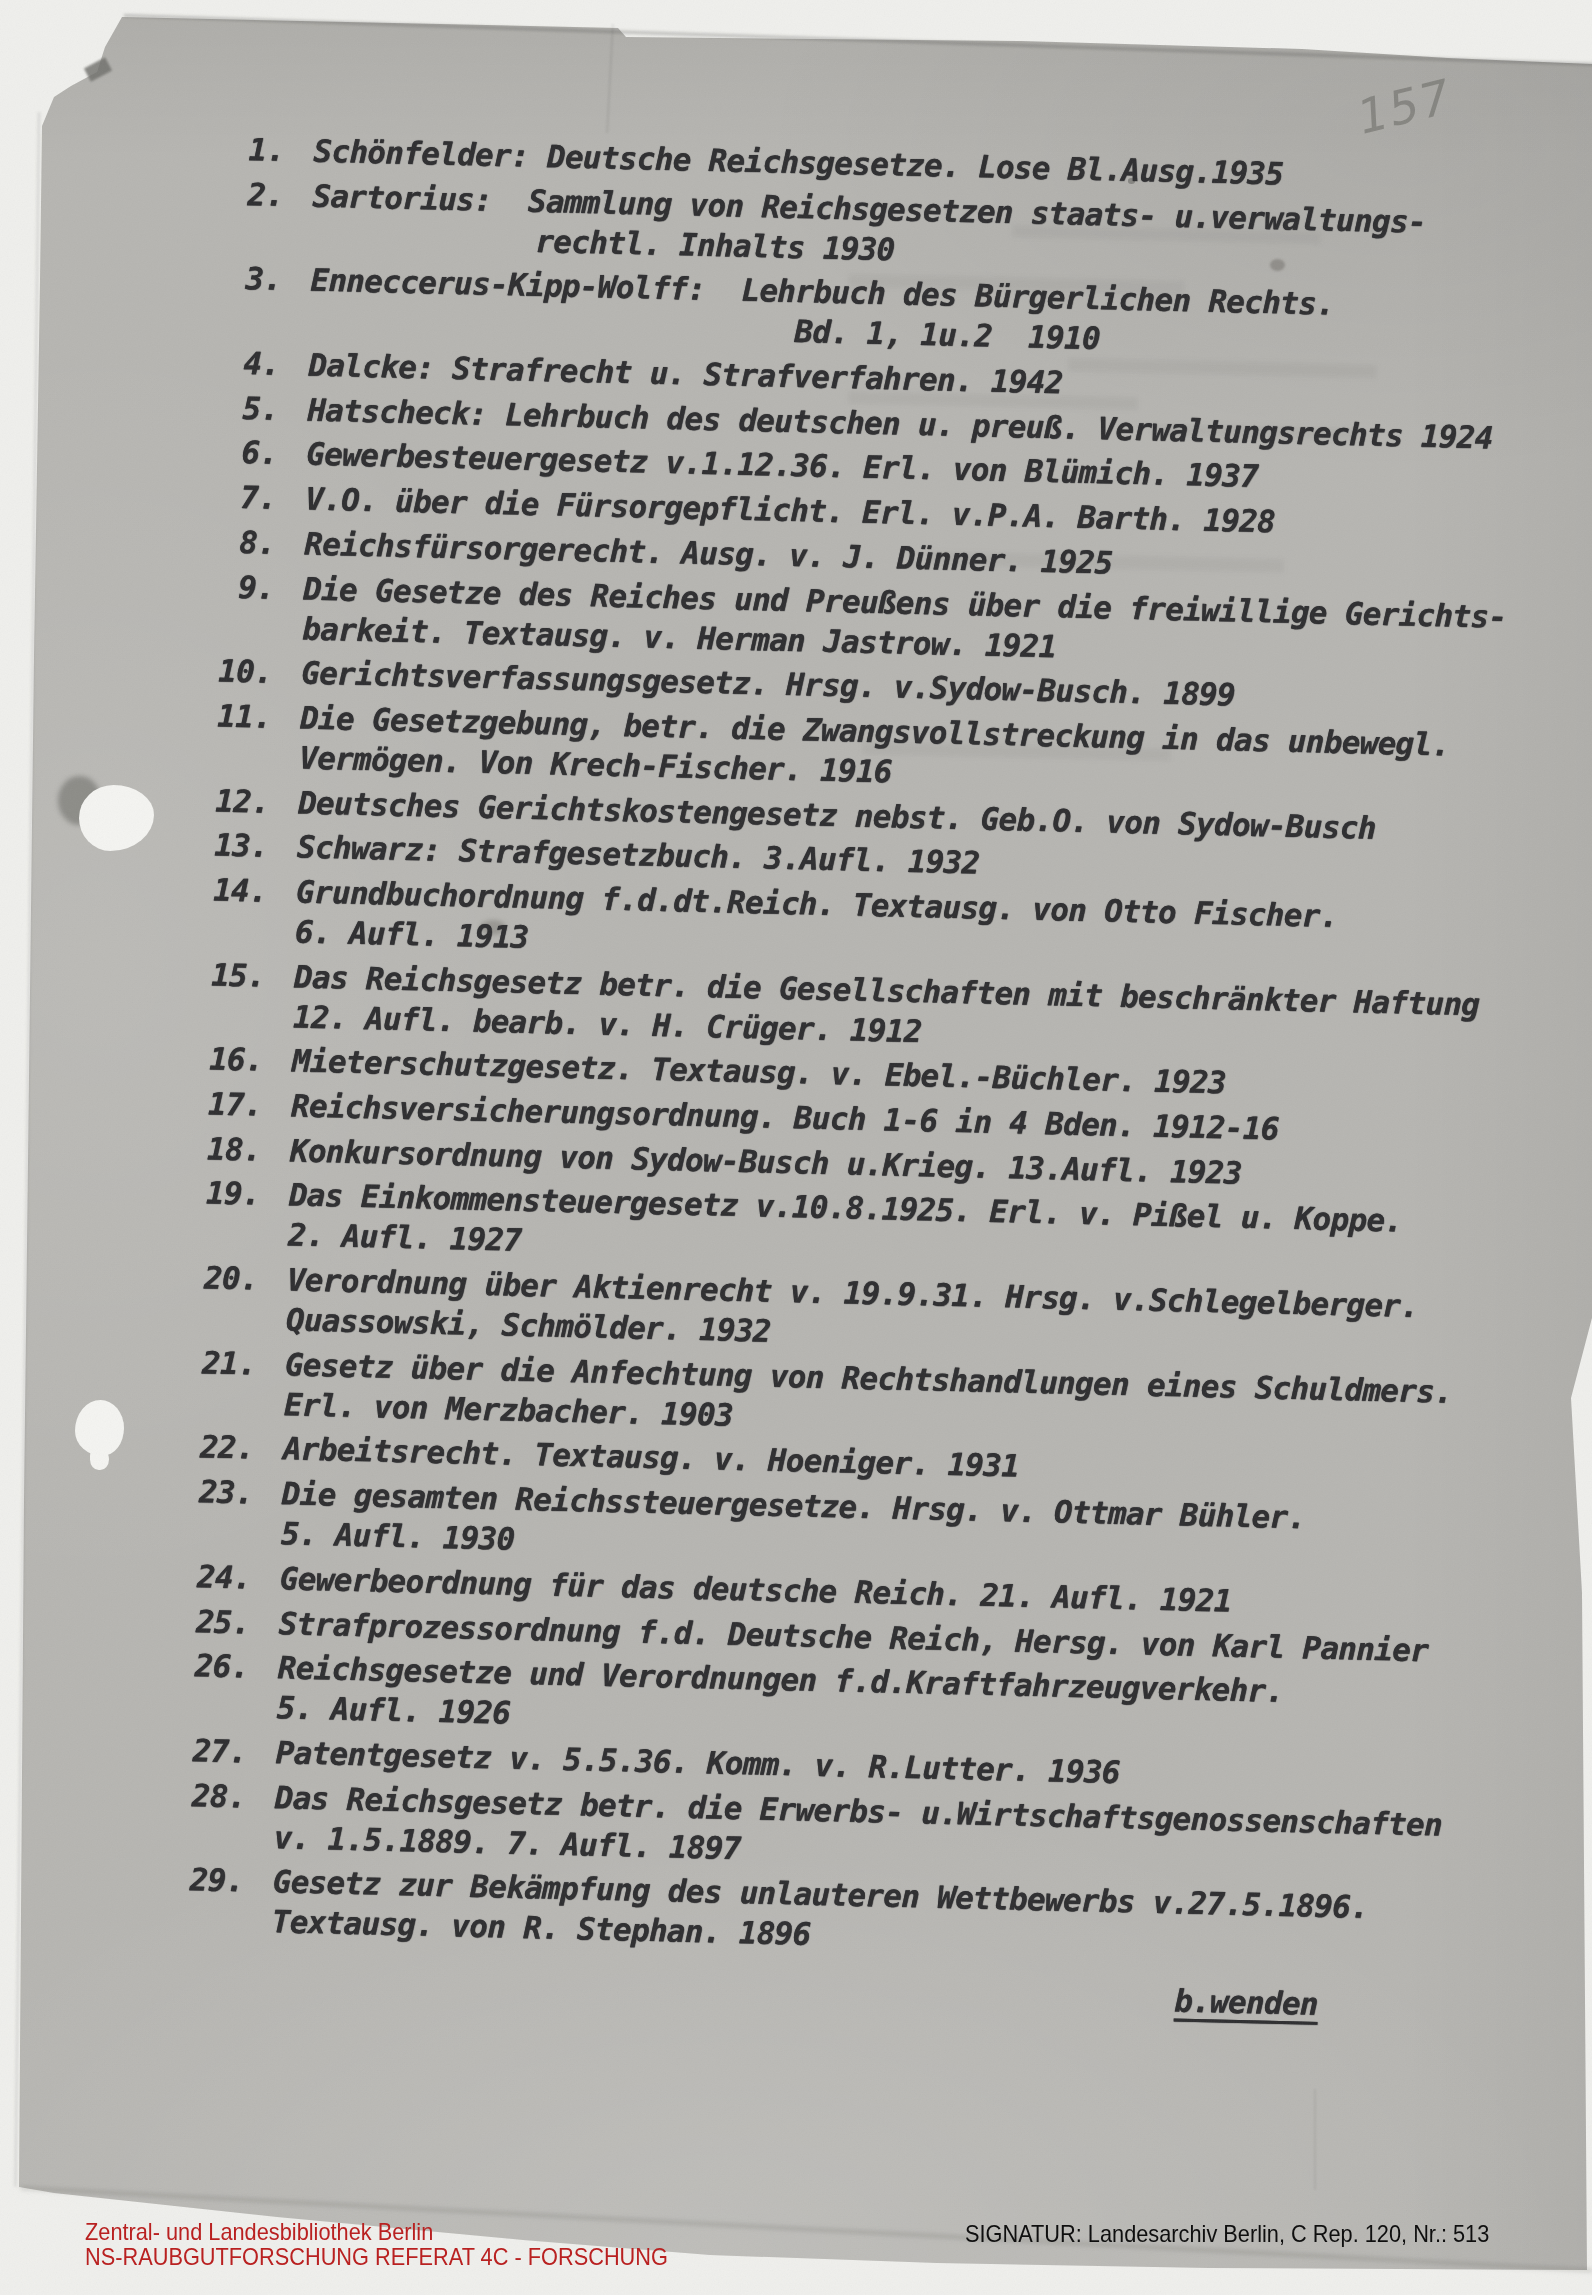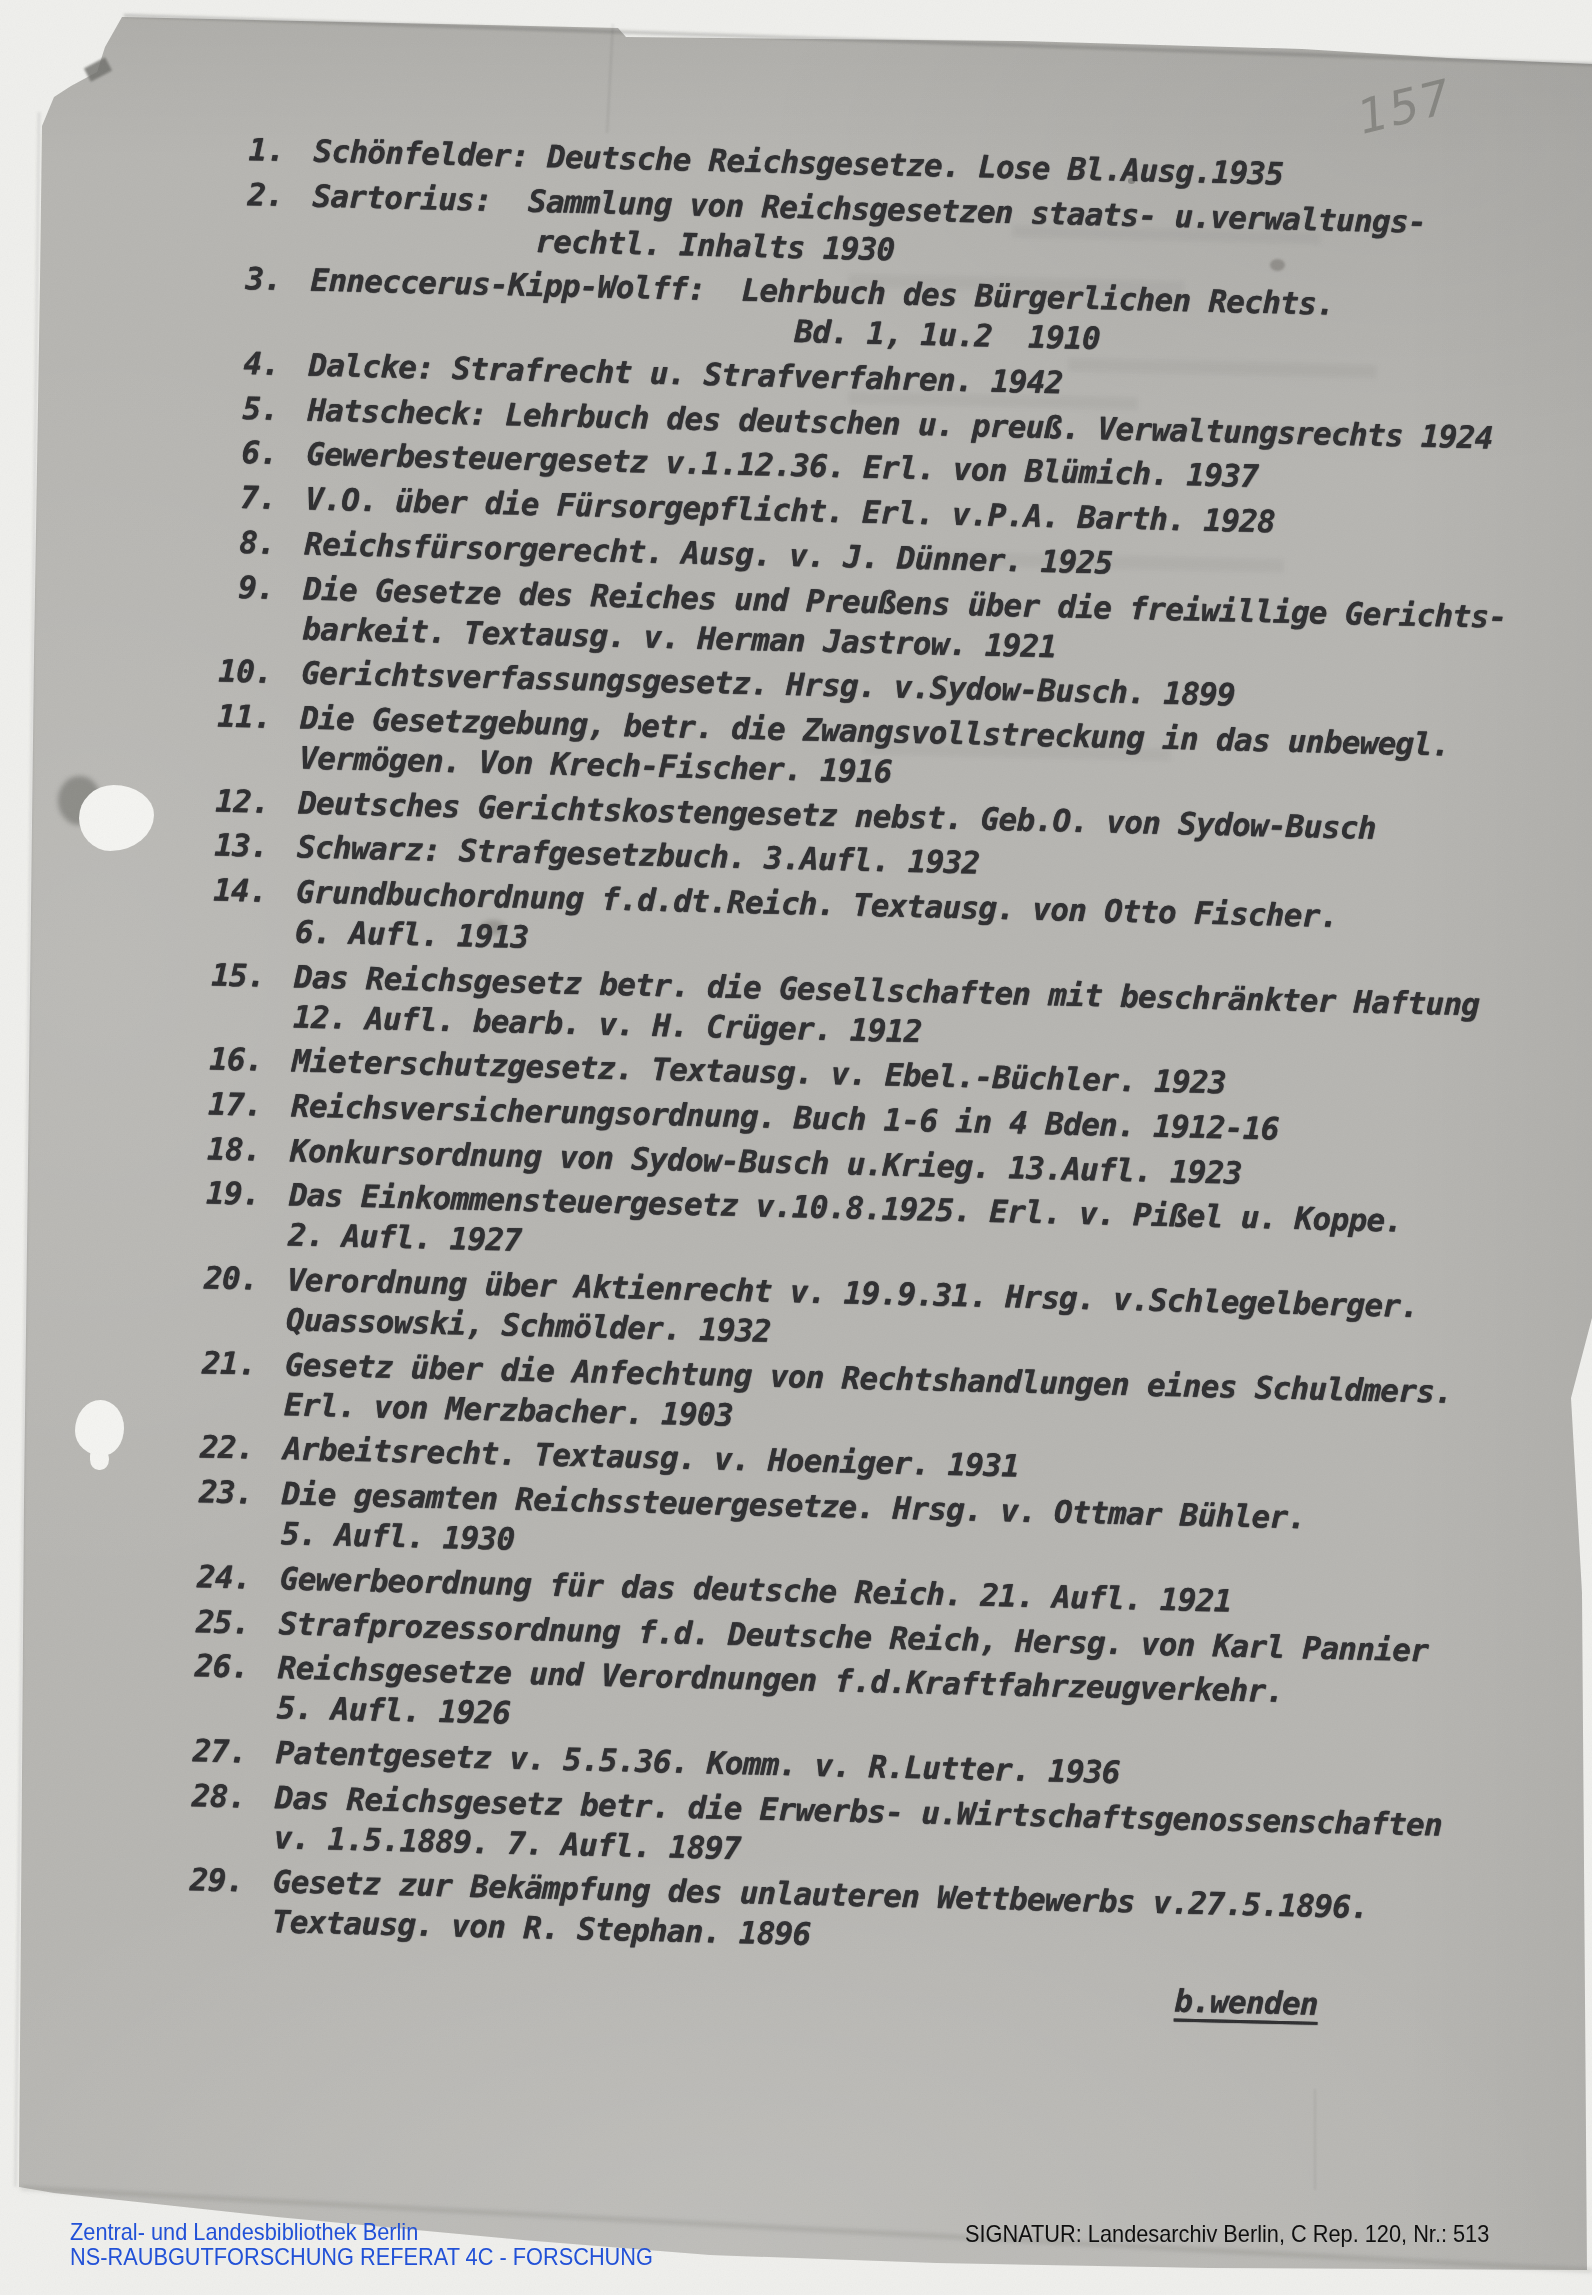--- a/index.html
+++ b/index.html
@@ -77,21 +77,21 @@
     text-decoration:underline;text-decoration-thickness:2.8px;text-underline-offset:6.6px;
   }
   
   .pencil{
     position:absolute;left:1357px;top:79px;
     font-family:"DejaVu Sans",sans-serif;font-style:italic;font-weight:400;
     font-size:47px;color:rgba(108,108,104,0.6);
     transform:rotate(-14deg);letter-spacing:1.9px;
   }
   
-  .footer-left{position:absolute;left:70px;top:2220px;color:#1d4ed8;}
+  .footer-left{position:absolute;left:85px;top:2220px;color:#b91c1c;}
   .footer-left .fl{font-size:23.4px;line-height:25px;transform:scaleX(0.93);transform-origin:0 0;white-space:pre;}
   .footer-right{position:absolute;left:965px;top:2222px;color:#0a0a0a;
     font-size:23.4px;line-height:25px;transform:scaleX(0.93);transform-origin:0 0;white-space:pre;}
   
   .grain{position:absolute;left:0;top:0;width:1593px;height:2295px;pointer-events:none;opacity:.55;}
 </style>
 </head>
 <body>
 
 <div class="paper"></div>

